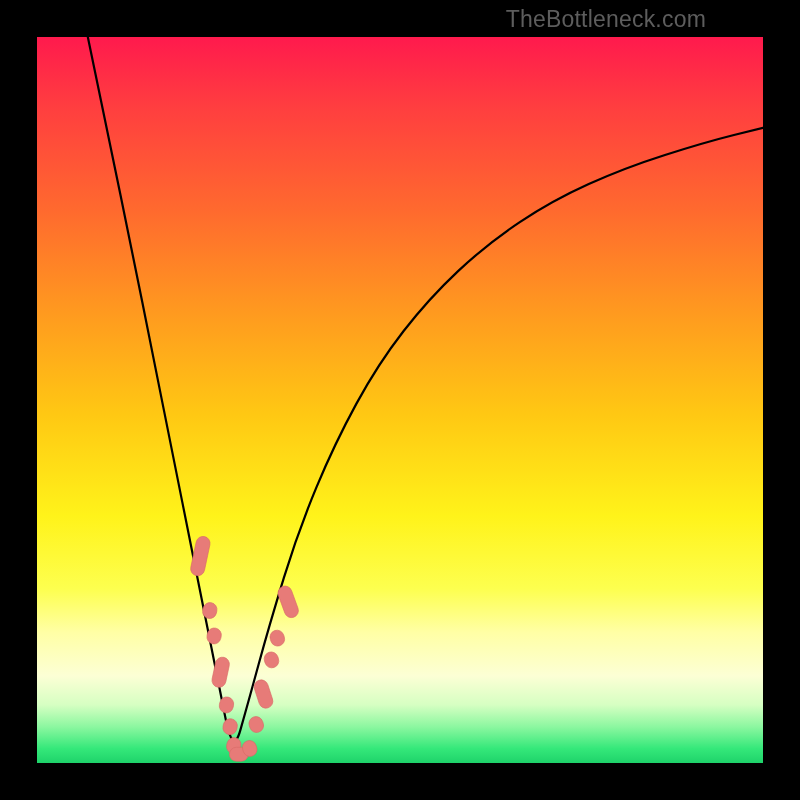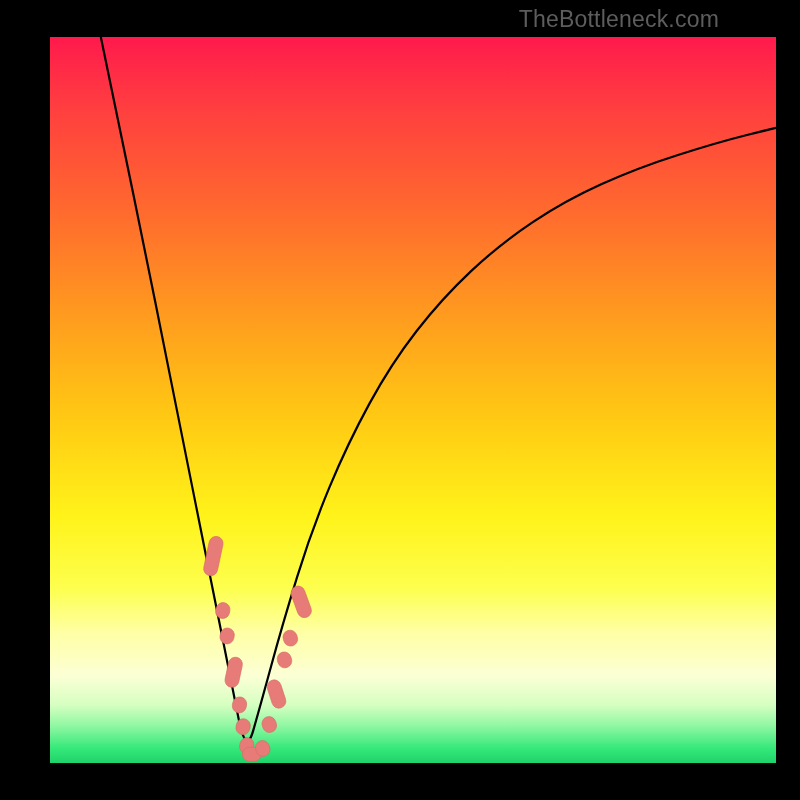--- a/index.html
+++ b/index.html
@@ -6,21 +6,21 @@
     margin: 0;
     padding: 0;
     width: 800px;
     height: 800px;
     overflow: hidden;
     background: #000;
     font-family: Arial, Helvetica, sans-serif;
   }
   .frame {
     position: absolute;
-    left: 13px;
+    left: 0;
     top: 0;
     width: 720px;
     height: 800px;
     background: #000;
   }
   .plot-area {
     position: absolute;
     left: 37px;
     top: 37px;
     width: 726px;

